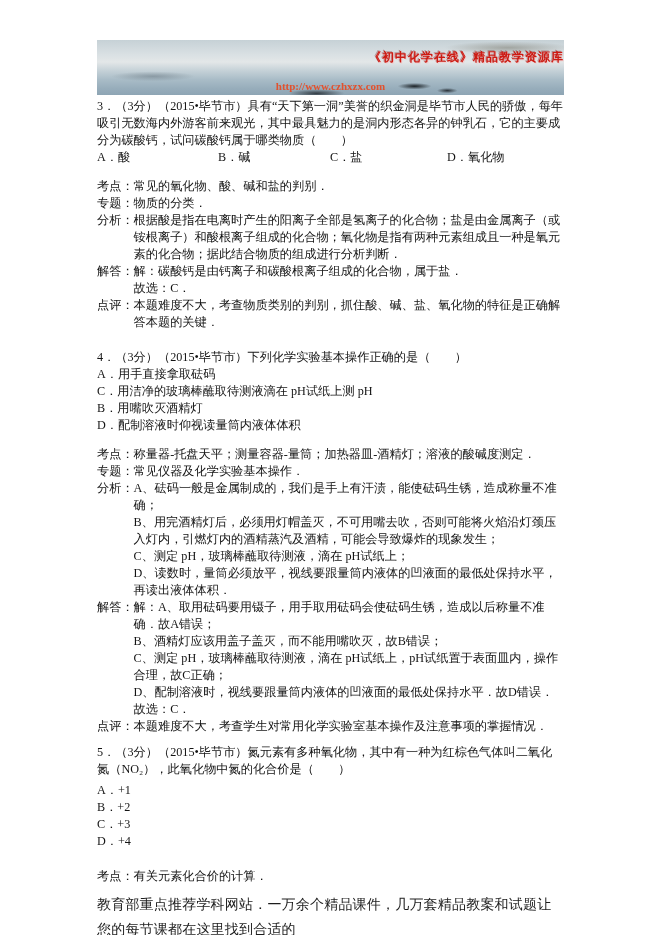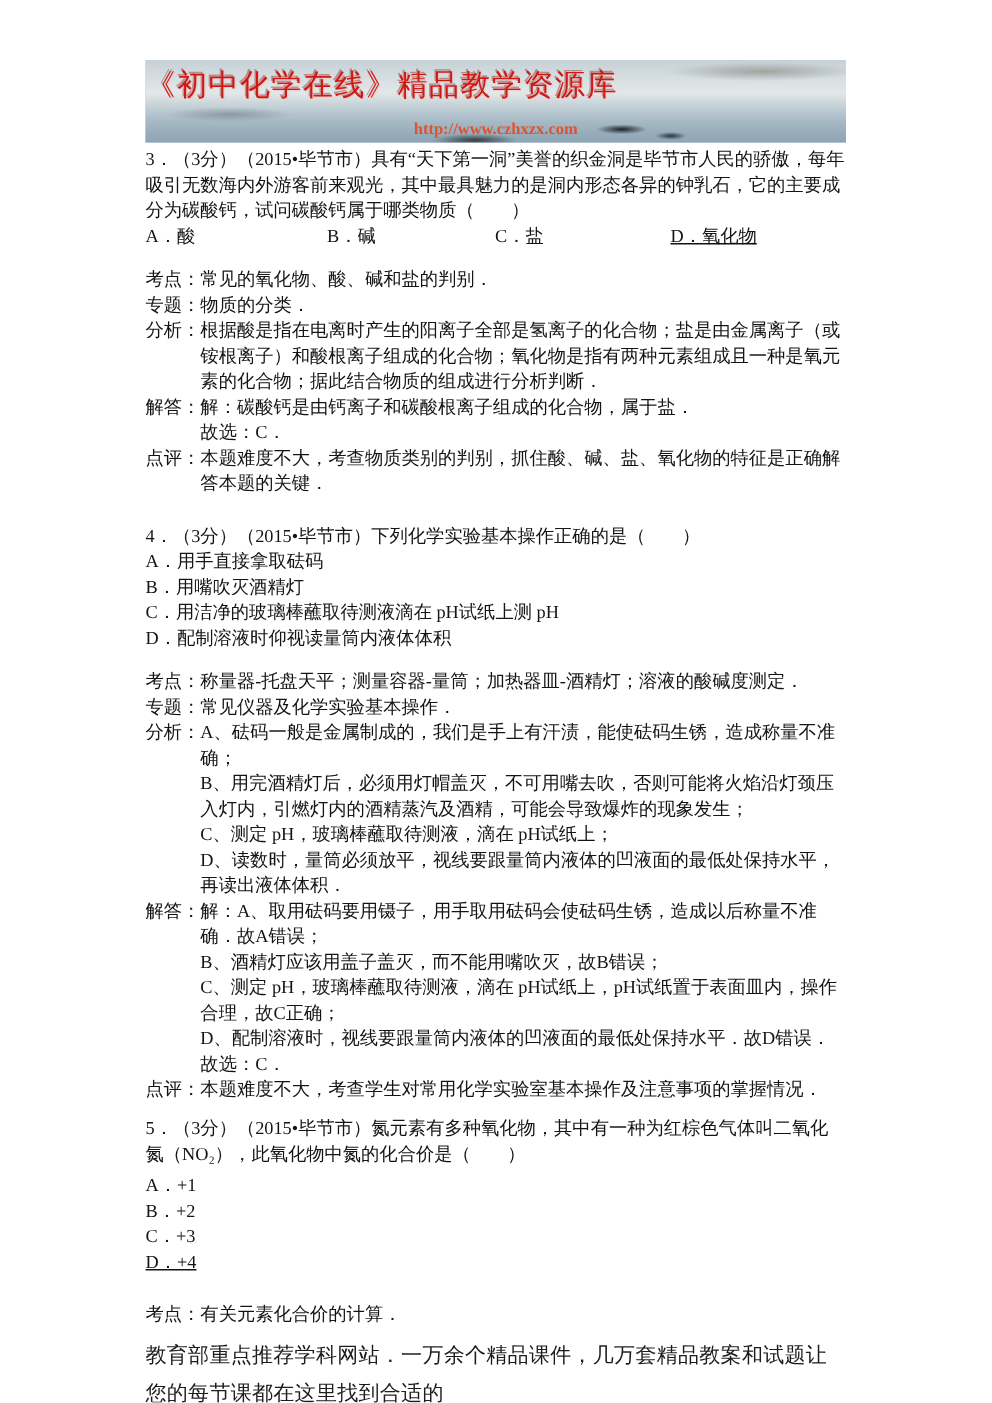--- a/index.html
+++ b/index.html
@@ -16,40 +16,40 @@
     background-color:#aec2cd;
     background-image:
       radial-gradient(ellipse 26px 5px at 68% 84%, rgba(20,26,30,.95), rgba(20,26,30,0) 65%),
       radial-gradient(ellipse 16px 4px at 75% 92%, rgba(25,30,36,.85), rgba(25,30,36,0) 65%),
       radial-gradient(ellipse 40px 6px at 47% 97%, rgba(30,36,42,.8), rgba(30,36,42,0) 70%),
       radial-gradient(ellipse 60px 7px at 12% 66%, rgba(105,120,130,.55), rgba(105,120,130,0) 70%),
       radial-gradient(ellipse 90px 9px at 88% 14%, rgba(130,130,120,.6), rgba(130,130,120,0) 70%),
       linear-gradient(180deg,#c6d1d6 0%,#d9e0e3 26%,#e3e7e8 40%,#c6d2d8 55%,#a9bcc7 72%,#97adbb 88%,#8ea5b4 100%);
   }
   .banner-title{
-    position:absolute;top:5px;left:0;width:100%;text-align:left;
-    font-weight:normal;font-size:20px;line-height:24px;letter-spacing:1px;
+    position:absolute;top:5px;left:0;width:100%;text-align:right;
+    font-weight:bold;font-size:12px;line-height:24px;letter-spacing:1px;
     color:#cd1a12;text-shadow:1px 1px 0 rgba(250,190,190,.55), -1px -1px 0 rgba(120,0,0,.35);
   }
   .banner-url{
     position:absolute;bottom:0;left:0;width:100%;text-align:center;
     font-weight:bold;font-size:11px;line-height:17px;color:#e2512d;
   }
 
   
   .question{margin:0;}
   .q3{margin-top:3px;}
   .q4{margin-top:18px;}
   .q5{margin-top:9px;}
   .stem{margin:0;white-space:pre-line;}
   .opt-row{display:flex;margin:0;}
   .opt-row .opt:nth-child(1){width:121px;}
   .opt-row .opt:nth-child(2){width:112px;}
   .opt-row .opt:nth-child(3){width:117px;}
-  .opt-row .opt:nth-child(4){flex:1;text-decoration:underline;}
+  .opt-row .opt:nth-child(4){flex:1;}
   .opt-list .opt{display:block;}
 
   .sections{margin-top:12px;}
   .sec{display:flex;align-items:flex-start;}
   .sec-label{flex:none;white-space:nowrap;}
   .sec-content{flex:1;white-space:pre-line;}
 
   
   .footer{
     margin-top:7px;
@@ -97,22 +97,22 @@
         <span class="sec-label">点评：</span>
         <div class="sec-content">本题难度不大，考查物质类别的判别，抓住酸、碱、盐、氧化物的特征是正确解答本题的关键．</div>
       </div>
     </div>
   </section>
 
   <section class="question q4">
     <p class="stem">4．（3分）（2015•毕节市）下列化学实验基本操作正确的是（　　）</p>
     <div class="opt-list">
       <span class="opt">A．用手直接拿取砝码</span>
+      <span class="opt">C．用洁净的玻璃棒蘸取待测液滴在 pH试纸上测 pH</span>
       <span class="opt">B．用嘴吹灭酒精灯</span>
-      <span class="opt">C．用洁净的玻璃棒蘸取待测液滴在 pH试纸上测 pH</span>
       <span class="opt">D．配制溶液时仰视读量筒内液体体积</span>
     </div>
     <div class="sections">
       <div class="sec">
         <span class="sec-label">考点：</span>
         <div class="sec-content">称量器-托盘天平；测量容器-量筒；加热器皿-酒精灯；溶液的酸碱度测定．</div>
       </div>
       <div class="sec">
         <span class="sec-label">专题：</span>
         <div class="sec-content">常见仪器及化学实验基本操作．</div>

